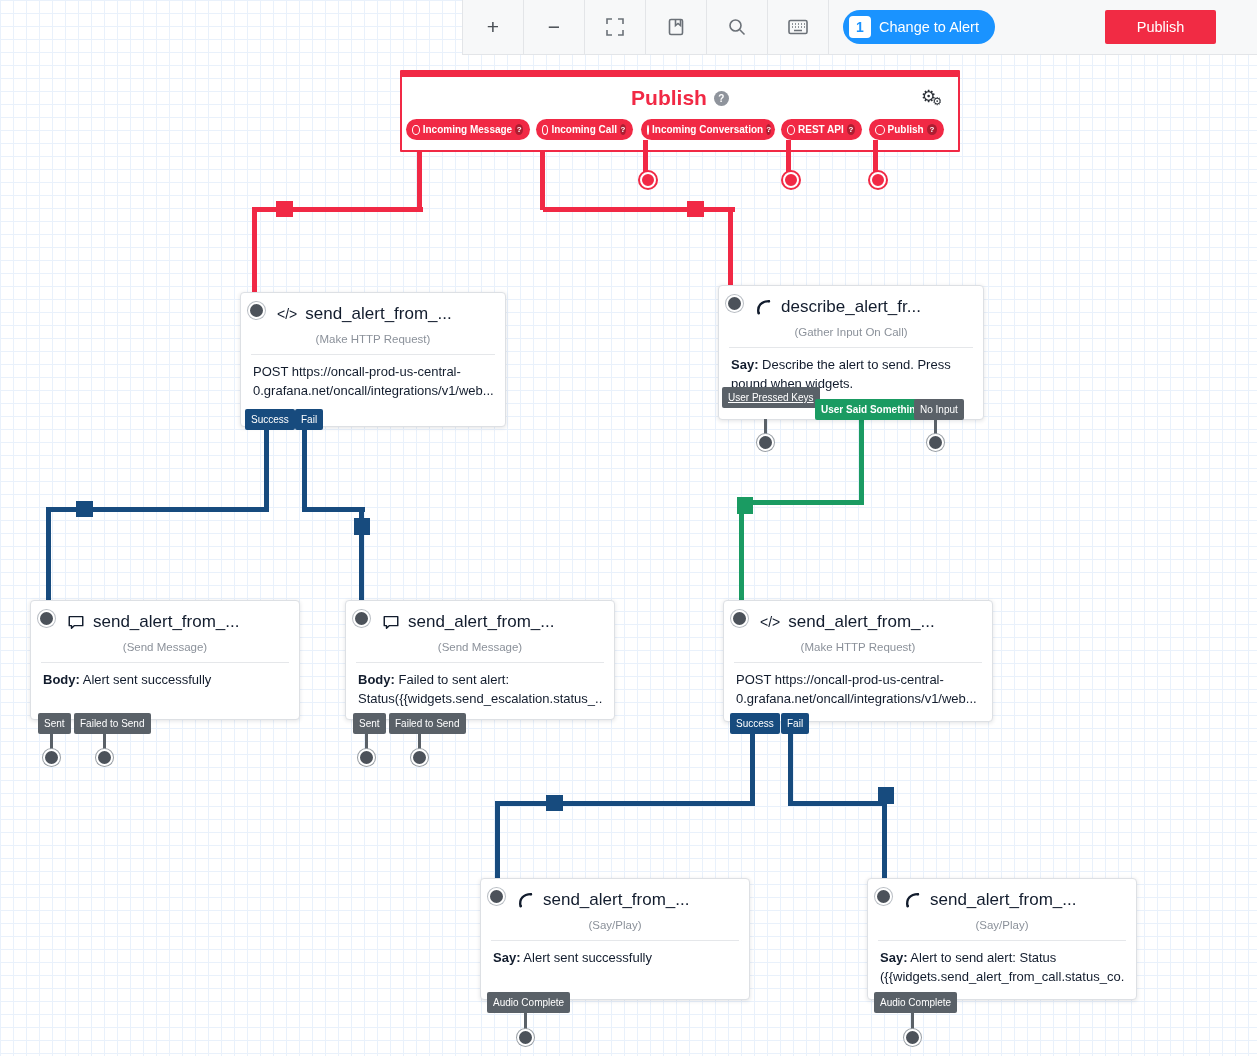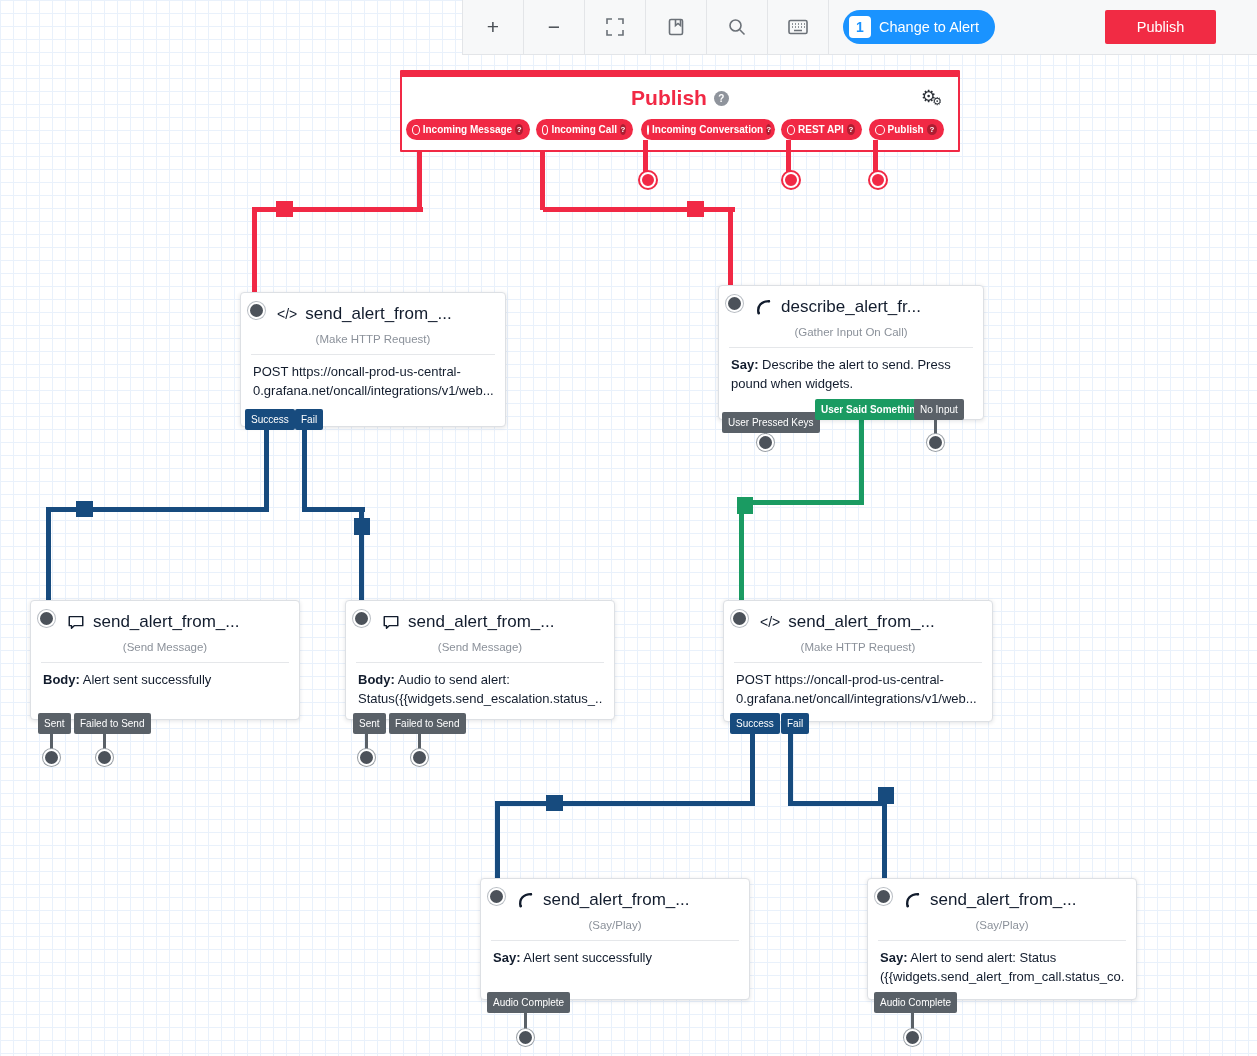--- a/index.html
+++ b/index.html
@@ -215,21 +215,21 @@
             <circle cx="15.4" cy="3.6" r="1.3" fill="#121c2d" stroke="none"></circle>
           </svg>
       </span>
       <span>describe_alert_fr...</span>
     </div>
     <div class="w-sub">(Gather Input On Call)</div>
     <div class="w-div"></div>
     <div class="w-body"><b>Say:</b><span> Describe the alert to send. Press</span></div>
     <div class="w-body"><span>pound when widgets.</span></div>
   </div>
-  <div class="tag gray" style="left:722px;top:412px;">User Pressed Keys</div>
+  <div class="tag gray" style="left:722px;top:387px;text-decoration:underline;">User Pressed Keys</div>
   <div class="tag green" style="left:815px;top:399px;">User Said Something</div>
   <div class="tag gray" style="left:914px;top:399px;">No Input</div>
   <div class="stub" style="left:764px;top:419px;height:18px;"></div>
   <div class="dot gray" style="left:757px;top:434px;"></div>
   <div class="stub" style="left:934px;top:419px;height:18px;"></div>
   <div class="dot gray" style="left:927px;top:434px;"></div>
 
   <div class="widget" style="left:30px;top:600px;width:270px;height:120px;">
     <span class="entry"></span>
     <div class="w-title">
@@ -257,21 +257,21 @@
     <div class="w-title">
       <span class="w-icon">
         <svg width="18" height="17" viewBox="0 0 20 18" fill="none" stroke="#121c2d" stroke-width="1.6" stroke-linejoin="round">
             <path d="M2.5 2.5 h15 v10 h-9.5 l-3 3 v-3 h-2.5 z"></path>
           </svg>
       </span>
       <span>send_alert_from_...</span>
     </div>
     <div class="w-sub">(Send Message)</div>
     <div class="w-div"></div>
-    <div class="w-body"><b>Body:</b><span> Audio to send alert:</span></div>
+    <div class="w-body"><b>Body:</b><span> Failed to sent alert:</span></div>
     <div class="w-body"><span>Status({{widgets.send_escalation.status_...</span></div>
   </div>
   <div class="tag gray" style="left:353px;top:713px;">Sent</div>
   <div class="tag gray" style="left:389px;top:713px;">Failed to Send</div>
   <div class="stub" style="left:365px;top:733px;height:18px;"></div>
   <div class="dot gray" style="left:358px;top:749px;"></div>
   <div class="stub" style="left:418px;top:733px;height:18px;"></div>
   <div class="dot gray" style="left:411px;top:749px;"></div>
 
   <div class="widget" style="left:723px;top:600px;width:270px;height:122px;">

